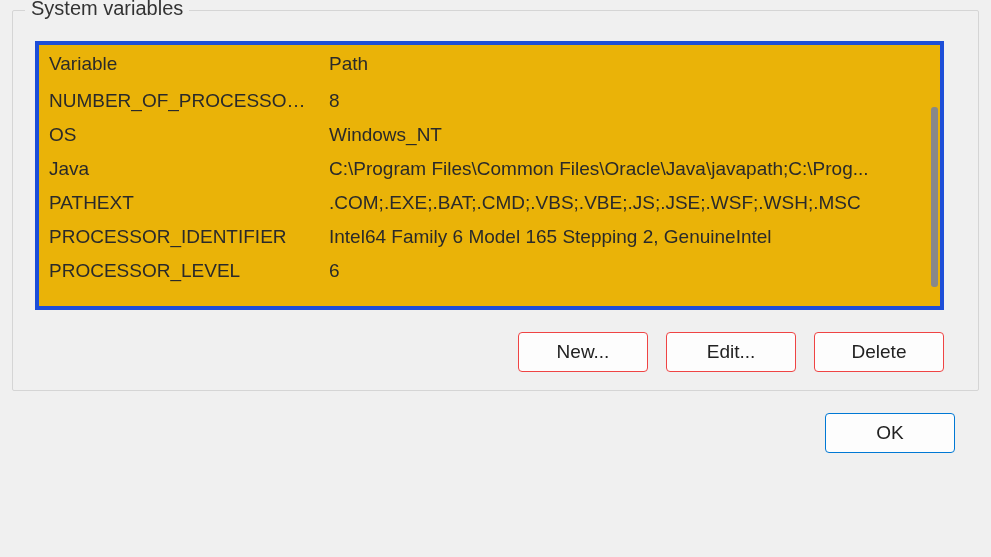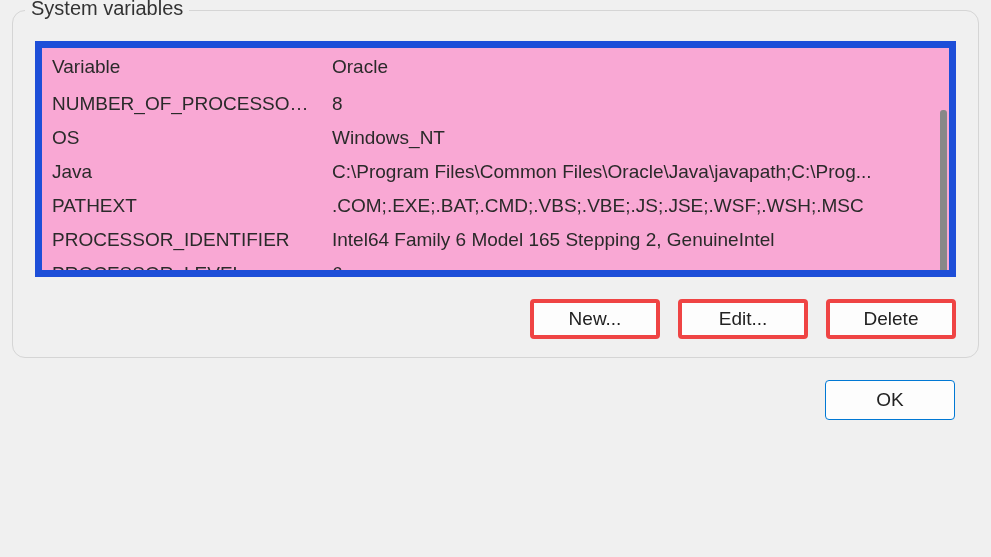--- a/index.html
+++ b/index.html
@@ -13,37 +13,37 @@
       background: #f0f0f0;
       width: 991px;
       height: 557px;
       padding: 10px 12px 8px 12px;
       color: #2a2a2a;
       overflow: hidden;
     }
     .groupbox {
       border: 1px solid #d5d5d5;
       background: #f0f0f0;
-      padding: 30px 22px 18px 22px;
+      padding: 30px 34px 18px 22px;
       position: relative;
-      border-radius: 13px;
+      border-radius: 2px;
     }
     .groupbox-title {
       position: absolute;
       top: -14px;
       left: 12px;
       background: #f0f0f0;
       padding: 0 6px;
       font-size: 20px;
       color: #333;
     }
     .list-container {
-      background: #f9a8d4;
-      border: 7px solid #1d4ed8;
-      height: 236px;
+      background: #eab308;
+      border: 4px solid #1d4ed8;
+      height: 269px;
       overflow: hidden;
       position: relative;
     }
     .list-table {
       width: 100%;
       border-collapse: collapse;
       table-layout: fixed;
     }
     .list-table th {
       text-align: left;
@@ -75,21 +75,21 @@
       border-radius: 3px;
     }
     .button-row {
       display: flex;
       justify-content: flex-end;
       gap: 18px;
       margin-top: 22px;
     }
     .btn {
       background: #fdfdfd;
-      border: 4px solid #ef4444;
+      border: 1px solid #ef4444;
       border-radius: 4px;
       min-width: 130px;
       height: 40px;
       font-size: 19px;
       font-family: inherit;
       color: #222;
       cursor: pointer;
       padding: 0 12px;
     }
     .dialog-buttons {
@@ -111,21 +111,21 @@
 
   <div class="list-container">
     <table class="list-table">
       <colgroup>
         <col class="col-var">
         <col class="col-val">
       </colgroup>
       <thead>
         <tr>
           <th>Variable</th>
-          <th>Oracle</th>
+          <th>Path</th>
         </tr>
       </thead>
       <tbody>
         <tr>
           <td>NUMBER_OF_PROCESSORS</td>
           <td>8</td>
         </tr>
         <tr>
           <td>OS</td>
           <td>Windows_NT</td>

